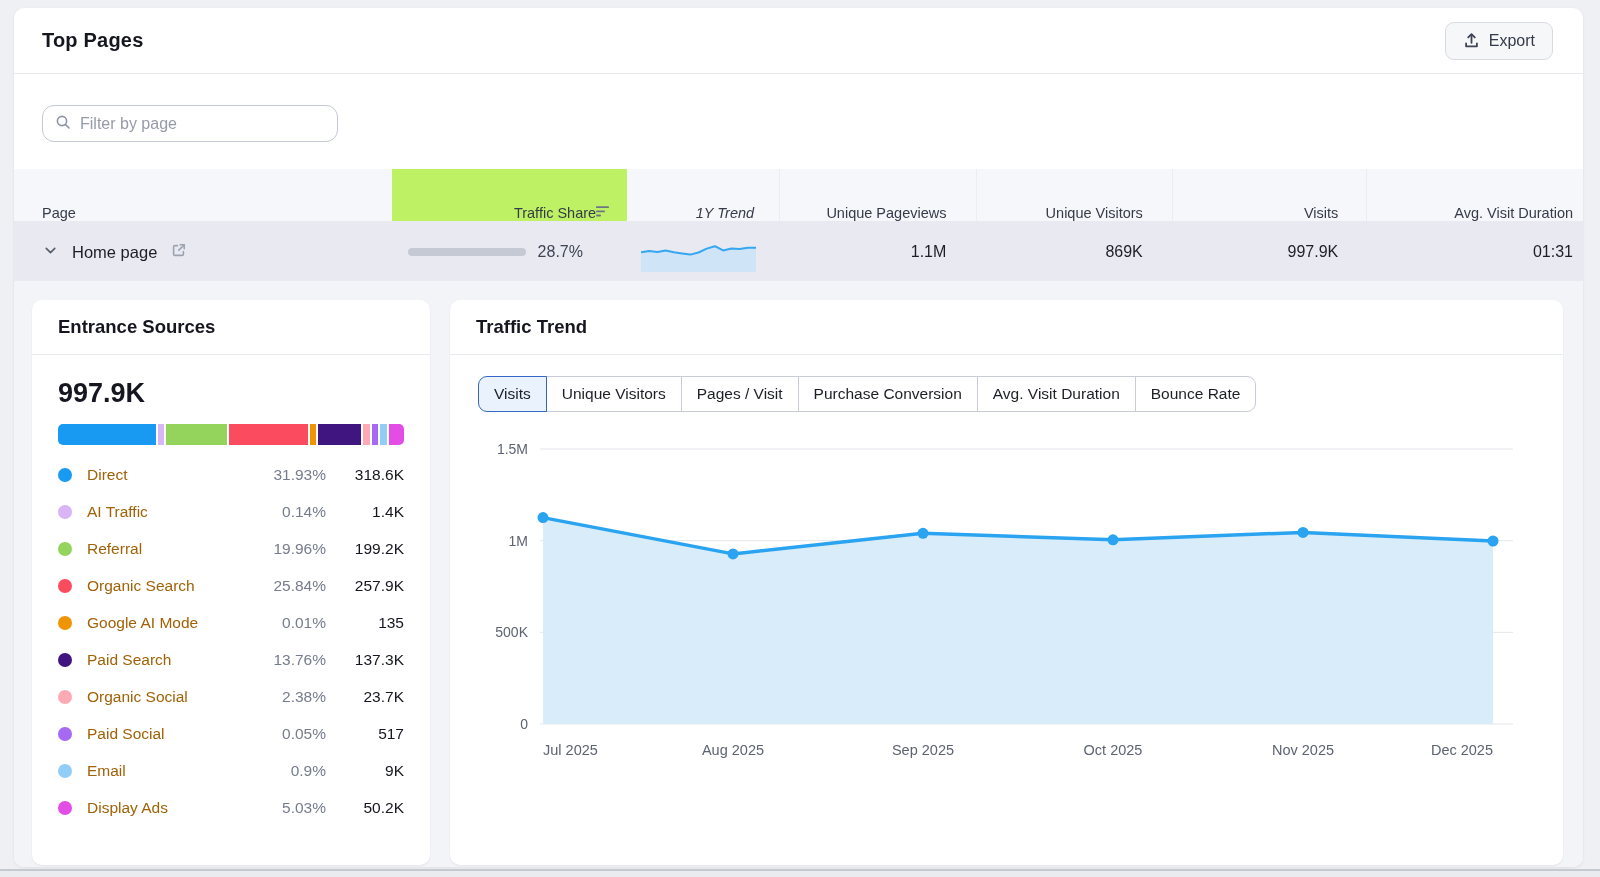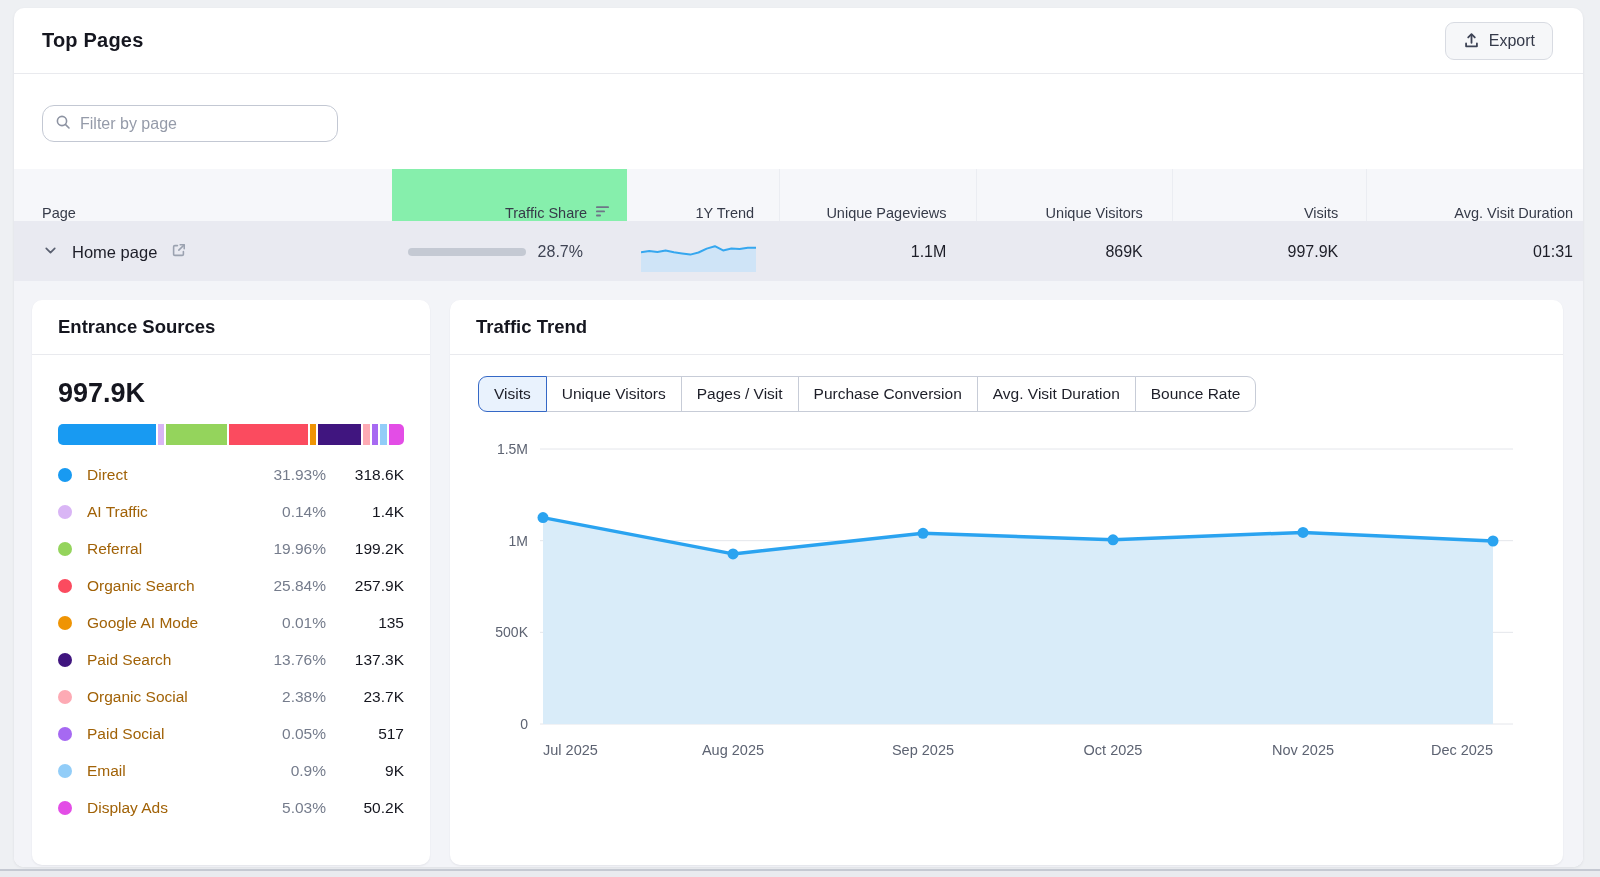--- a/index.html
+++ b/index.html
@@ -36,26 +36,26 @@
   .filter-box input::placeholder{color:#959ba9;}
 
   
   .tbl{margin-top:27px;}
   .thead{display:flex; height:52px; background:#f6f7fa; font-size:14.5px; color:#363b49;}
   .thead .cell{display:flex; align-items:flex-end; height:100%;}
   .trow{display:flex; height:62px; background:#e9eaf1; font-size:16px; color:#1d1e28;justify-content:space-between;}
   .trow .cell{display:flex; align-items:center; height:100%;}
   .c1{width:384px; padding-left:28px;}
   .c2{width:238px; padding-left:15px;}
-  .c3{width:154px;}
+  .c3{width:154px;font-style:italic;}
   .c4{width:200px; justify-content:flex-end; padding-right:30px;}
   .c5{width:198px; justify-content:flex-end; padding-right:29px;}
   .c6{width:197px; justify-content:flex-end; padding-right:28px;}
   .c7{width:220px; justify-content:flex-end; padding-right:10px;}
-  .thead .c2{background:#86efac; justify-content:flex-end; padding-right:16px; gap:9px;padding-left:6px;}
+  .thead .c2{background:#bef264; justify-content:flex-end; padding-right:16px; padding-left:6px;}
   .thead .c3{justify-content:flex-end; padding-right:25px;}
   .thead .c4,.thead .c5,.thead .c6,.thead .c7{border-left:1px solid #ebedf2;}
   .row-page{display:flex; align-items:center; gap:13px; cursor:pointer;}
   .row-page .pagename{font-size:16.5px;}
   .progress{width:118px; height:8px; border-radius:4px; background:#c4c9d3; overflow:hidden; flex:none;}
   .progress .fill{height:100%; background:#2aa4f1; border-radius:4px 0 0 4px;}
   .share-pct{margin-left:12px; color:#3f4454; font-size:16px;}
   .spark{margin-left:14px;}
 
   

